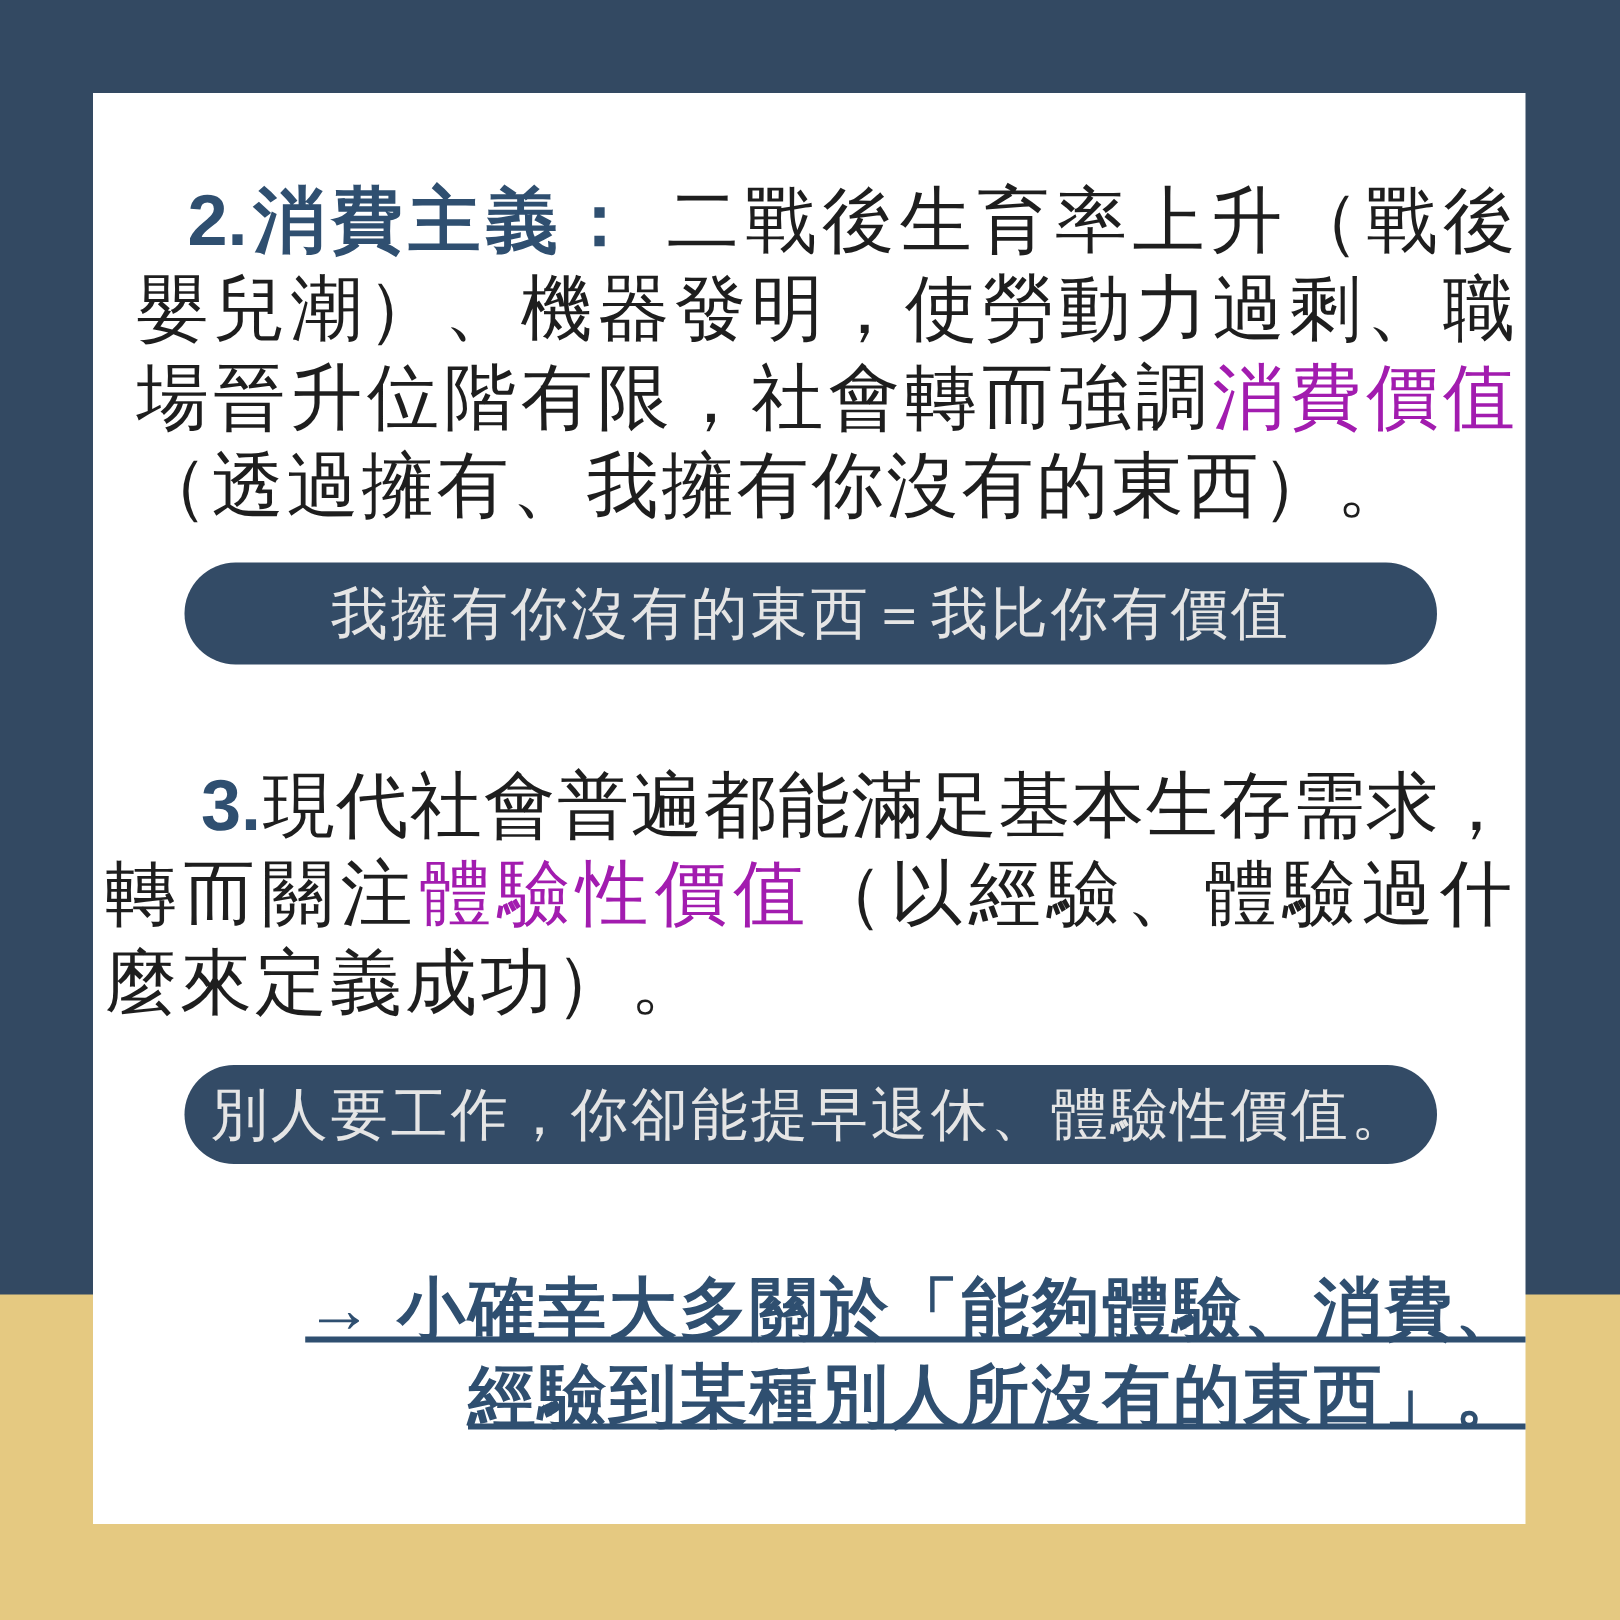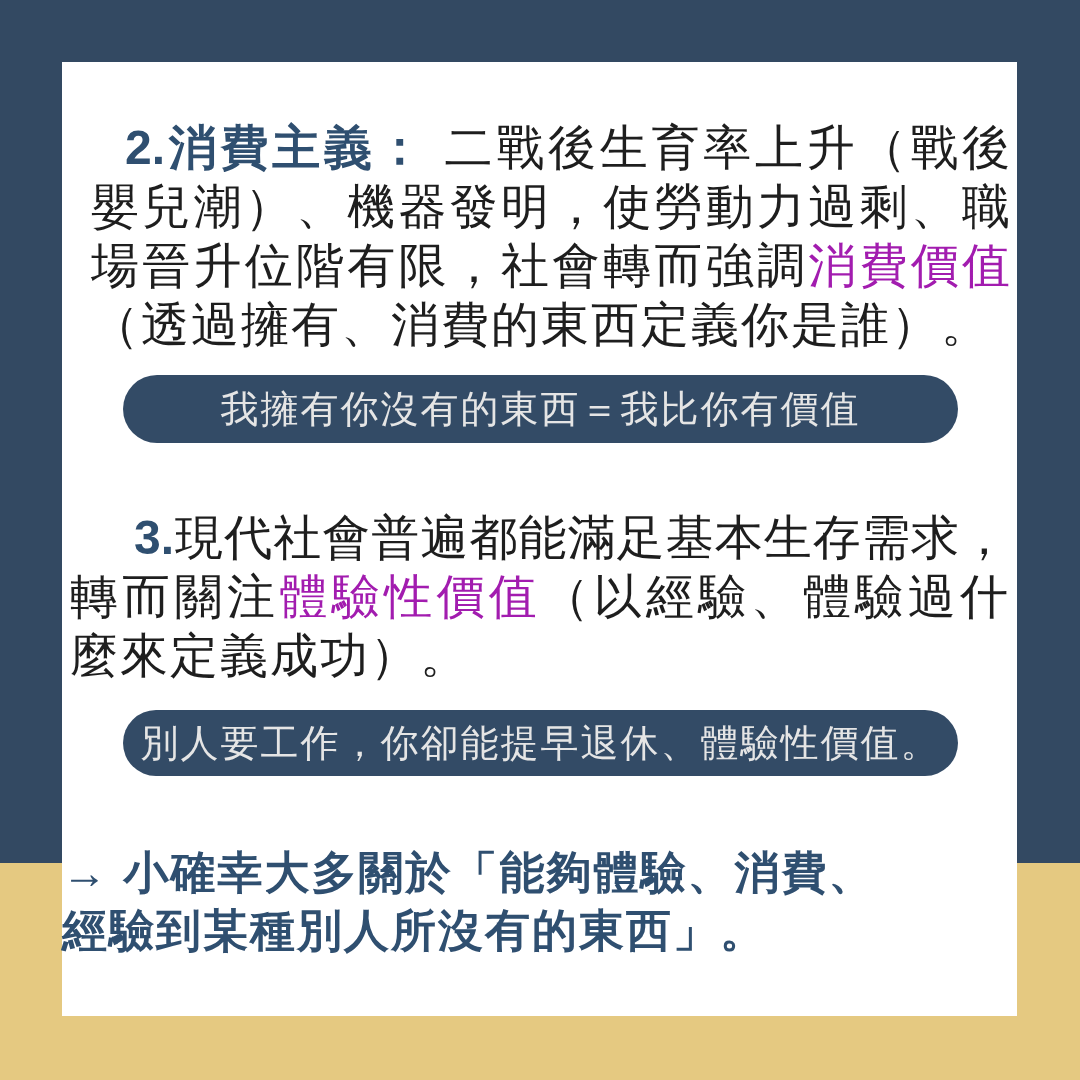--- a/index.html
+++ b/index.html
@@ -48,35 +48,35 @@
   }
   #pill-ownership { top: 313px; }
   #pill-retire { top: 648px; height: 66px; border-radius: 33px; }
   .note {
     position: absolute; left: 0; top: 782px; width: 955px;
     text-align: center;
     font-size: 45px; font-weight: 700; line-height: 58px; letter-spacing: 2px;
     color: var(--accent_navy_text, #2f4f70);
     white-space: nowrap;
   }
-  .note .line { display: block; text-align: left; }
+  .note .line { display: block; text-align: right; text-decoration: underline; }
 </style>
 </head>
 <body>
 
 <div class="bg-top"></div>
 <div class="bg-bottom"></div>
 
 <div class="card">
 
   <div class="para" id="para-consumerism">
       <div class="line fill indent"><span class="seg-navy">2.</span><span class="seg-navy">消費主義：</span><span class="seg-plain"> 二戰後生育率上升（戰後</span></div>
       <div class="line fill"><span class="seg-plain">嬰兒潮）、機器發明，使勞動力過剩、職</span></div>
       <div class="line fill"><span class="seg-plain">場晉升位階有限，社會轉而強調</span><span class="seg-bold">消費價值</span></div>
-      <div class="line nofill"><span class="seg-plain">（透過擁有、消費的東西定義你是誰）。</span></div>
+      <div class="line nofill"><span class="seg-plain">（透過擁有、我擁有你沒有的東西）。</span></div>
     </div>
 
   <div class="pill" id="pill-ownership">
     <span>我擁有你沒有的東西＝我比你有價值</span>
   </div>
 
   <div class="para" id="para-experiential">
       <div class="line fill indent"><span class="seg-navy">3.</span><span class="seg-plain">現代社會普遍都能滿足基本生存需求，</span></div>
       <div class="line fill"><span class="seg-plain">轉而關注</span><span class="seg-bold">體驗性價值</span><span class="seg-plain">（以經驗、體驗過什</span></div>
       <div class="line nofill"><span class="seg-plain">麼來定義成功）。</span></div>

